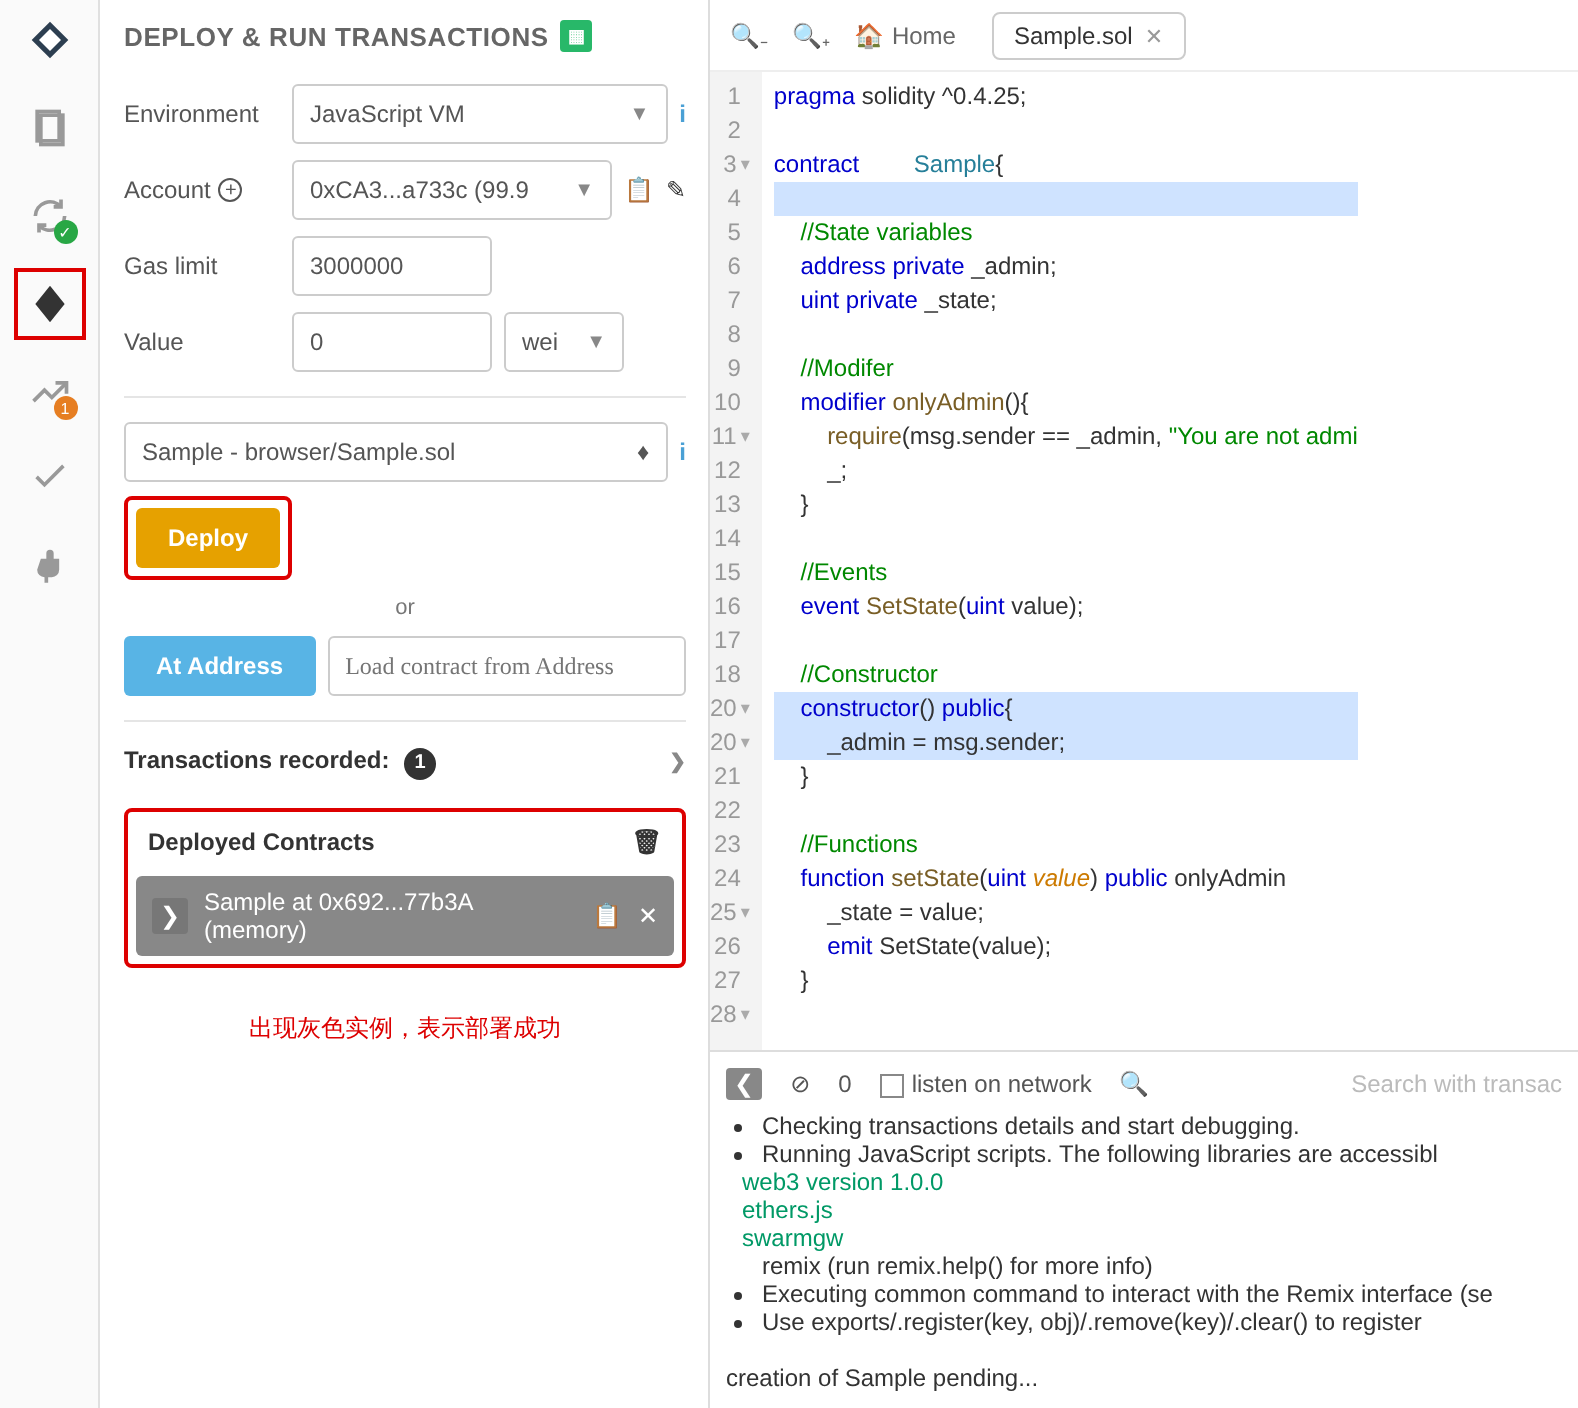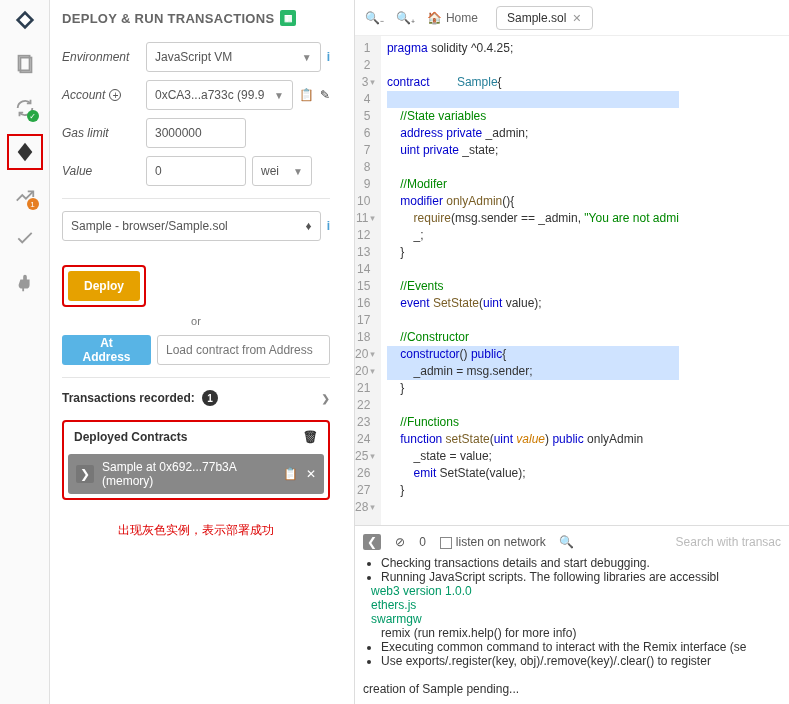--- a/index.html
+++ b/index.html
@@ -6,43 +6,43 @@
 body { display: flex; height: 704px; width: 789px; overflow: hidden; background: #fff; font-size: 12px; color: #333; }
 
 .iconbar { width: 50px; background: #fafafa; border-right: 1px solid #e0e0e0; display: flex; flex-direction: column; align-items: center; padding-top: 8px; gap: 20px; }
 .iconbar .ic { width: 24px; height: 24px; display: flex; align-items: center; justify-content: center; color: #666; position: relative; }
 .iconbar .ic svg { width: 22px; height: 22px; }
 .iconbar .sel { outline: 2px solid #d00; outline-offset: 4px; }
 .badge-dot { position:absolute; bottom:-2px; right:-2px; width:12px; height:12px; border-radius:50%; display:flex;align-items:center;justify-content:center; font-size:8px; color:#fff; }
 .badge-green{ background:#28a745; }
 .badge-orange{ background:#e67e22; }
 
-.panel { width: 305px; border-right: 1px solid #ddd; overflow-y: auto; padding: 0 24px 10px 12px; }
+.panel { width: 305px; border-right: 1px solid #ddd; overflow-y: auto; padding: 0 11px 10px 12px; }
 .panel h3 { font-size: 13px; font-weight: 600; color: #666; letter-spacing: 0.3px; padding: 10px 0 8px; display:flex; align-items:center; gap:6px; }
 .green-sq { background:#28b869; color:#fff; width:16px; height:16px; display:inline-flex;align-items:center;justify-content:center; border-radius:2px; font-size:9px; }
 
 .row { display:flex; align-items:center; gap:6px; margin:8px 0; }
-.lab { width:78px; font-size:12px; color:#555; display:flex; align-items:center; gap:4px;font-style:italic; }
+.lab { width:78px; font-size:12px; color:#555; display:flex; align-items:center; gap:4px; }
 .sel-box, .inp { height:30px; border:1px solid #ccc; border-radius:3px; padding:0 8px; font-size:12px; background:#fff; color:#555; }
 .sel-box { display:flex; align-items:center; justify-content:space-between; }
 .inp { }
 .caret { font-size:10px; color:#888; }
 .info { color:#4aa0d5; font-weight:bold; font-size:12px; }
 
 .btn { border:none; border-radius:3px; padding:0 16px; height:30px; font-size:12px; cursor:pointer; }
 .btn-orange { background:#e6a100; color:#fff; font-weight:600; }
 .btn-blue { background:#58b4e5; color:#fff; font-weight:600; }
 
 .box-red { border:2px solid #d00; border-radius:4px; padding:4px; }
 .contract-sel { display:flex; align-items:center; gap:6px; margin-top:8px; }
 .contract-sel .sel-box { flex:1; }
 
 .or { text-align:center; font-size:11px; color:#777; margin:8px 0; }
 .addr-row { display:flex; gap:6px; }
-.addr-row .inp { flex:1; color:#aaa; }
+.addr-row .inp { flex:1; color:#aaa;font-family:Liberation Serif, serif; }
 
 hr.sep { border:none; border-top:1px solid #e5e5e5; margin:12px 0; }
 
 .tx-rec { display:flex; align-items:center; justify-content:space-between; font-weight:600; font-size:12px; }
 .count-badge{ background:#333; color:#fff; border-radius:50%; width:16px; height:16px; display:inline-flex;align-items:center;justify-content:center; font-size:10px; margin-left:4px;}
 
 .deployed { margin-top:14px; }
 .deployed-h{ display:flex; justify-content:space-between; align-items:center; font-weight:600; font-size:12px; padding:4px 6px;}
 .instance { background:#888; color:#fff; border-radius:3px; display:flex; align-items:center; gap:8px; padding:6px 8px; margin-top:6px; font-size:12px; }
 .instance .chip{ width:18px;height:18px;background:#777;border-radius:2px;display:flex;align-items:center;justify-content:center; }
@@ -166,21 +166,21 @@
   <hr class="sep">
 
   <div class="contract-sel">
     <div class="sel-box">
         <span>Sample - browser/Sample.sol</span>
         <span style="font-size:12px;">♦</span>
       </div>
     <span class="info">i</span>
   </div>
 
-  <div class="box-red" style="margin-top:24px;display:inline-block;">
+  <div class="box-red" style="margin-top:7px;display:inline-block;">
     <button class="btn btn-orange">Deploy</button>
   </div>
 
   <div class="or">or</div>
 
   <div class="addr-row">
     <button class="btn btn-blue">At Address</button>
     <input class="inp" placeholder="Load contract from Address" style="">
   </div>
 

